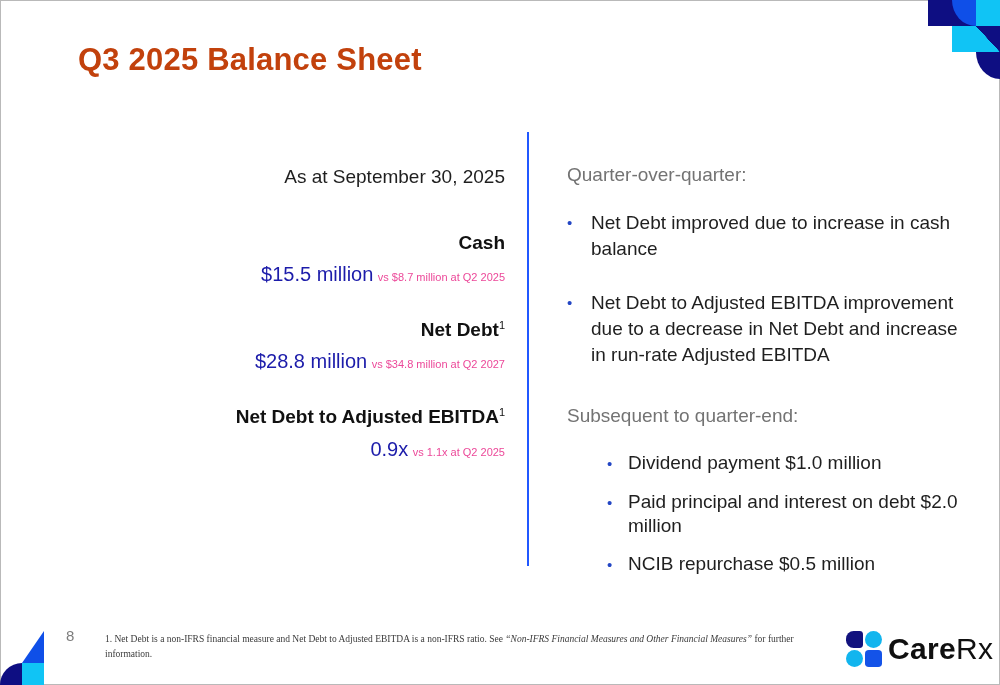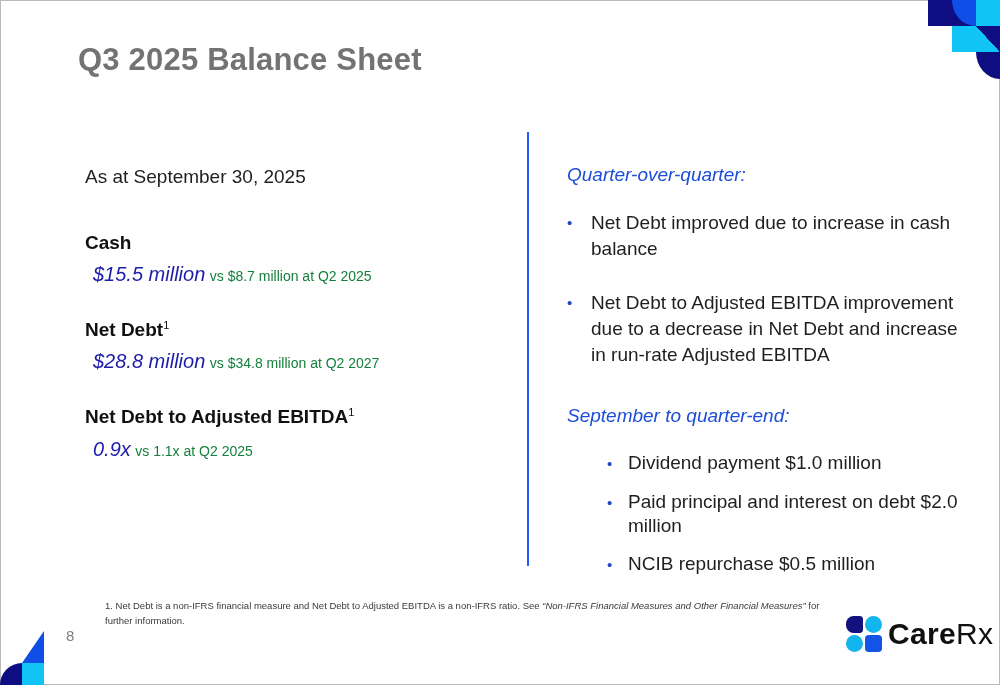--- a/index.html
+++ b/index.html
@@ -14,53 +14,53 @@
   .tr-cyan1   { left:976px; top:0;    width:24px; height:26px; background:#10c4f5; }
   .tr-cyan2   { left:952px; top:26px; width:24px; height:26px; background:#10c4f5; }
   .tr-diag    { left:976px; top:26px; width:24px; height:26px; background:linear-gradient(to bottom left,#0e0e82 50%,#10c4f5 50.5%); }
   .tr-disc    { left:976px; top:52px; width:24px; height:27px; background:#0e0e82; border-bottom-left-radius:100% 100%; }
 
   .bl-tri  { left:22px; top:631px; width:22px; height:32px; background:#0f4fe8; clip-path:polygon(100% 0,100% 100%,0 100%); }
   .bl-cyan { left:22px; top:663px; width:22px; height:22px; background:#10c4f5; }
   .bl-disc { left:0;    top:663px; width:22px; height:22px; background:#0e0e82; border-top-left-radius:100% 100%; }
 
   
-  .title { position:absolute; left:78px; top:42px; font-size:31px; font-weight:700; color:#737373; letter-spacing:0.2px; }
+  .title { position:absolute; left:78px; top:42px; font-size:31px; font-weight:700; color:#c2410c; letter-spacing:0.2px; }
 
   
-  .left-col { position:absolute; left:85px; top:166px; width:420px; color:#1f1f1f; }
+  .left-col { position:absolute; left:85px; top:166px; width:420px; color:#1f1f1f;text-align:right; }
   .asat { font-size:19px; color:#1f1f1f; }
   .metrics { margin-top:44px; }
   .metric { margin-bottom:33px; }
   .metric-label { font-size:19px; font-weight:700; color:#111111; }
   .metric-label sup { font-size:11px; font-weight:400; }
   .metric-value-line { margin-top:9px; margin-left:8px; }
-  .metric-value { font-size:20px; font-weight:500; color:#1c1caa;font-style:italic; }
-  .metric-comp  { font-size:14px; color:#15803d; }
+  .metric-value { font-size:20px; font-weight:500; color:#1c1caa; }
+  .metric-comp  { font-size:11px; color:#ec4899; }
 
   
   .divider { position:absolute; left:527px; top:132px; width:2px; height:434px; background:#2158ff; }
 
   
   .right-col { position:absolute; left:567px; top:164px; width:402px; color:#1f1f1f; }
-  .section-heading { font-size:19px; color:#1d4ed8; margin-bottom:24px;font-style:italic; }
+  .section-heading { font-size:19px; color:#737373; margin-bottom:24px; }
   .bullets { list-style:none; }
   .bullets li { display:flex; margin-bottom:28px; font-size:19px; line-height:1.37; }
   .bullets li .dot { flex:0 0 24px; color:#2346c4; font-size:15px; line-height:1.7; }
   .section-2 { margin-top:37px; }
   .section-2 .bullets { margin-left:40px; }
   .section-2 .bullets li { margin-bottom:13px; line-height:1.3; }
   .section-2 .bullets li .dot { flex:0 0 21px; }
 
   
   .page-num { position:absolute; left:66px; top:627px; font-size:15px; color:#7d7d7d; }
-  .footnote { position:absolute; left:105px; top:599px; width:738px; font-size:9.5px; line-height:1.55; color:#3a3a3a; }
+  .footnote { position:absolute; left:105px; top:632px; width:738px; font-size:9.5px; line-height:1.55; color:#3a3a3a;font-family:Liberation Serif, serif; }
   .footnote i { font-style:italic; }
 
-  .logo { position:absolute; left:846px; top:616px; display:flex; align-items:center; }
+  .logo { position:absolute; left:846px; top:631px; display:flex; align-items:center; }
   .logo-icon { width:37px; height:36px; display:grid; grid-template-columns:17px 17px; grid-template-rows:17px 17px; gap:2px; margin-right:5px; }
   .li-tl { background:#12127e; border-radius:45% 20% 20% 45%; }
   .li-tr { background:#12b5ee; border-radius:50%; }
   .li-bl { background:#12b5ee; border-radius:50%; }
   .li-br { background:#1453e8; border-radius:22%; }
   .logo-text { font-size:30px; color:#101010; letter-spacing:0.3px; }
   .logo-text .care { font-weight:600; }
   .logo-text .rx { font-weight:300; }
 </style>
 </head>
@@ -130,21 +130,21 @@
           <span>Net Debt improved due to increase in cash balance</span>
         </li>
         <li>
           <span class="dot">•</span>
           <span>Net Debt to Adjusted EBITDA improvement due to a decrease in Net Debt and increase in run-rate Adjusted EBITDA</span>
         </li>
       </ul>
     </div>
 
     <div class="section section-2">
-      <div class="section-heading">September to quarter-end:</div>
+      <div class="section-heading">Subsequent to quarter-end:</div>
       <ul class="bullets">
         <li>
           <span class="dot">•</span>
           <span>Dividend payment $1.0 million</span>
         </li>
         <li>
           <span class="dot">•</span>
           <span>Paid principal and interest on debt $2.0 million</span>
         </li>
         <li>

